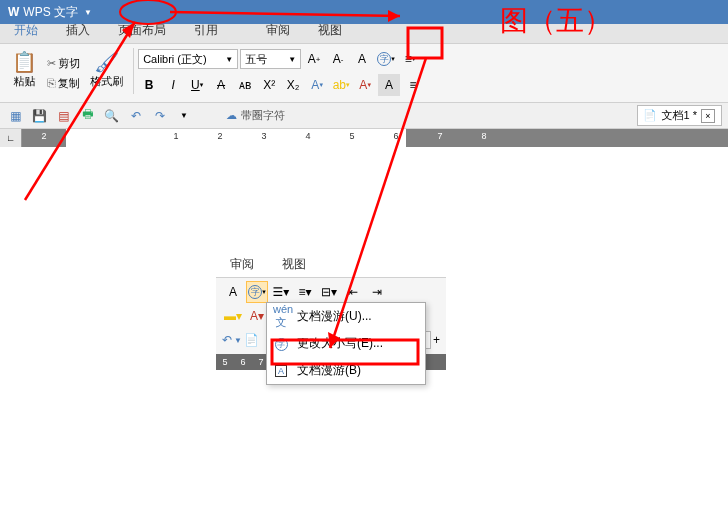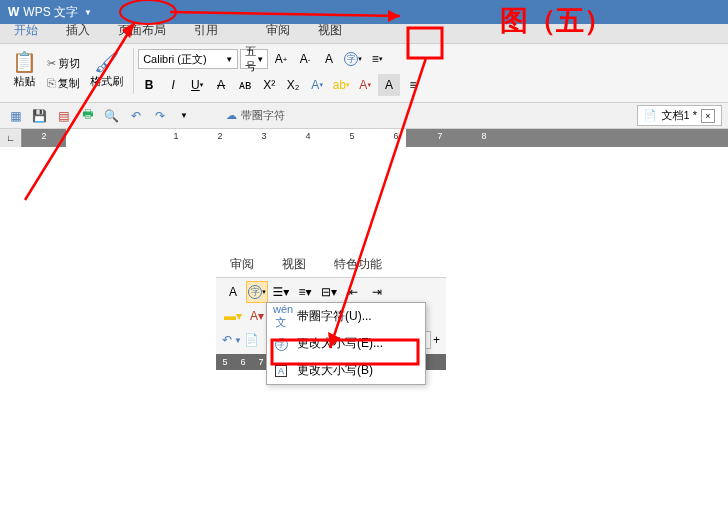--- a/index.html
+++ b/index.html
@@ -17,21 +17,21 @@
     
     
     .ribbon { background: #f5f5f5; border-bottom: 1px solid #d0d0d0; padding: 4px 6px; }
     .ribbon-row { display: flex; align-items: center; gap: 2px; margin-bottom: 2px; }
     .sep { width: 1px; height: 46px; background: #d0d0d0; margin: 0 4px; }
     .big-btn { display: flex; flex-direction: column; align-items: center; padding: 2px 6px; font-size: 11px; cursor: pointer; }
     .big-btn .icon { font-size: 20px; }
     .small-btn { padding: 2px 4px; font-size: 11px; display: inline-flex; align-items: center; gap: 2px; cursor: pointer; }
     .font-select { border: 1px solid #bbb; background: #fff; font-size: 11px; padding: 1px 4px; height: 20px; display: inline-flex; align-items: center; }
     .font-select.name { width: 100px; }
-    .font-select.size { width: 28px; }
+    .font-select.size { width: 61px; }
     .tool-btn { width: 22px; height: 22px; display: inline-flex; align-items: center; justify-content: center; font-size: 12px; cursor: pointer; }
     
     
     .qat { display: flex; align-items: center; background: #f0f0f0; height: 26px; padding: 0 6px; font-size: 12px; gap: 4px; border-bottom: 1px solid #d0d0d0; }
     .qat .qbtn { width: 20px; height: 20px; display: inline-flex; align-items: center; justify-content: center; cursor: pointer; }
     .doc-tab { margin-left: auto; display: flex; align-items: center; gap: 4px; padding: 2px 6px; border: 1px solid #bbb; background: #fff; font-size: 11px; }
     .doc-tab .close { width: 14px; height: 14px; border: 1px solid #999; font-size: 9px; display: inline-flex; align-items: center; justify-content: center; }
     
     
     .wenku { display: flex; align-items: center; gap: 4px; margin-left: 20px; padding: 2px 8px; font-size: 11px; color: #555; }
@@ -57,21 +57,21 @@
     
     .dropdown-menu { position: absolute; left: 50px; top: 50px; width: 160px; background: #fff; border: 1px solid #aaa; box-shadow: 2px 2px 6px rgba(0,0,0,0.2); font-size: 12px; }
     .dropdown-menu .item { padding: 5px 8px 5px 30px; position: relative; display: flex; align-items: center; cursor: pointer; }
     .dropdown-menu .item .mi-icon { position: absolute; left: 6px; width: 16px; text-align: center; font-size: 11px; color: #4a7ebb; }
     
     .popup-ruler { height: 16px; background: #6a6a6a; display: flex; font-size: 9px; color: #fff; align-items: center; }
     .popup-ruler span { width: 18px; text-align: center; }
     
     
     .anno { position: absolute; inset: 0; pointer-events: none; }
-    .anno-label { position: absolute; left: 500px; top: 2px; font-size: 28px; font-weight: bold; color: #ff0000; white-space: nowrap; }
+    .anno-label { position: absolute; left: 500px; top: 2px; font-size: 28px; font-weight: normal; color: #ff0000; white-space: nowrap; }
     
     
     .c-orange { color: #e67e22; }
     .c-blue { color: #4a7ebb; }
     .c-green { color: #27ae60; }
     .c-red { color: #c0392b; }
     .c-gray { color: #666; }
     .c-yellow { color: #f1c40f; }
   </style>
 </head>
@@ -200,21 +200,20 @@
     </div>
   </div>
 </div>
 
 <div class="doc-area"></div>
 
 <div class="popup-container">
   <div class="popup-tabs">
     <div class="tab">审阅</div>
     <div class="tab">视图</div>
-    <div class="tab">特色功能</div>
   </div>
   <div class="popup-ribbon">
     <div class="popup-ribbon-row">
       <span class="tool-btn">A</span>
       <span class="tool-btn" style="border:1px solid #ffc04a;background:#ffe9b8">
           <span style="display:inline-block;width:14px;height:14px;border:1px solid #4a7ebb;border-radius:50%;font-size:9px;line-height:12px;text-align:center;color:#4a7ebb">字</span>
           <span style="font-size:7px">▾</span>
         </span>
       <span class="tool-btn">☰▾</span>
       <span class="tool-btn">≡▾</span>
@@ -251,29 +250,29 @@
       <span>9</span>
       <span>10</span>
       <span>11</span>
       <span>12</span>
       <span>13</span>
   </div>
 
   <div class="dropdown-menu">
     <div class="item">
       <span class="mi-icon">wén<br>文</span>
-      <span>带圈字符(U)...</span>
+      <span>文档漫游(U)...</span>
     </div>
     <div class="item">
       <span class="mi-icon"><span style="display:inline-block;width:13px;height:13px;border:1px solid #4a7ebb;border-radius:50%;font-size:8px;line-height:11px;text-align:center">字</span></span>
       <span>更改大小写(E)...</span>
     </div>
     <div class="item">
       <span class="mi-icon"><span style="display:inline-block;width:12px;height:12px;border:1px solid #333;font-size:9px;line-height:10px;text-align:center">A</span></span>
-      <span>更改大小写(B)</span>
+      <span>文档漫游(B)</span>
     </div>
   </div>
 </div>
 
 <svg class="anno" width="728" height="513">
 
   <ellipse cx="148" cy="12" rx="28" ry="12" fill="none" stroke="#ff0000" stroke-width="2"></ellipse>
 
   <line x1="25" y1="200" x2="135" y2="22" stroke="#ff0000" stroke-width="2.5"></line>
   <polygon points="135,22 122,30 130,38" fill="#ff0000"></polygon>

